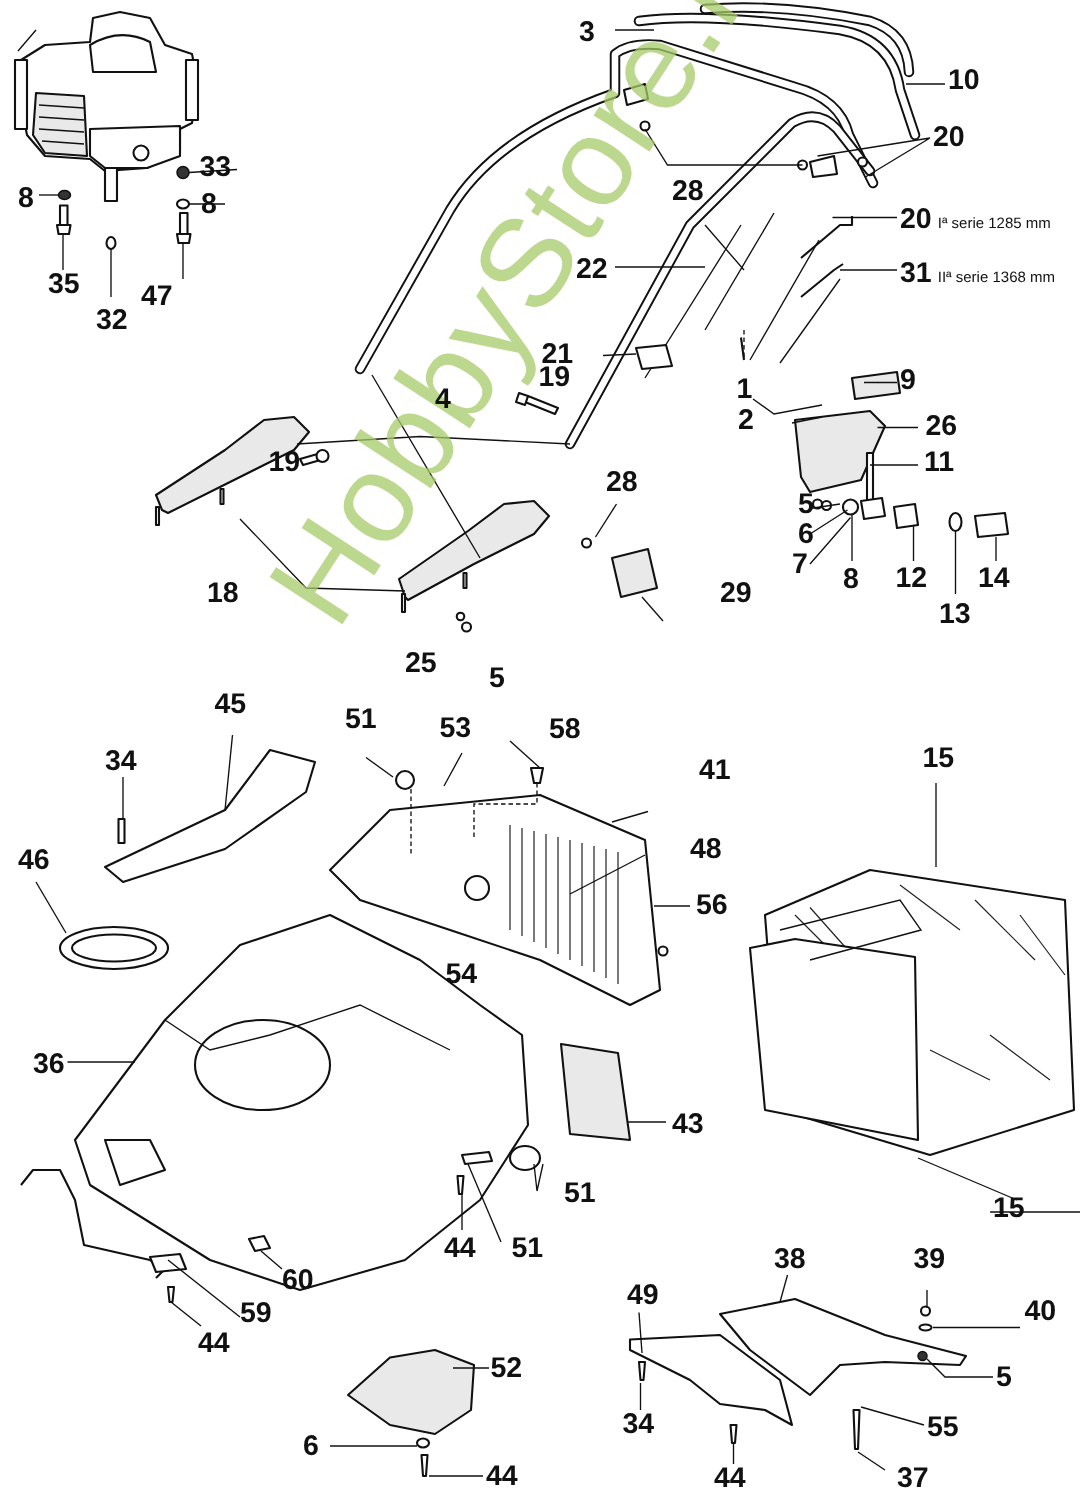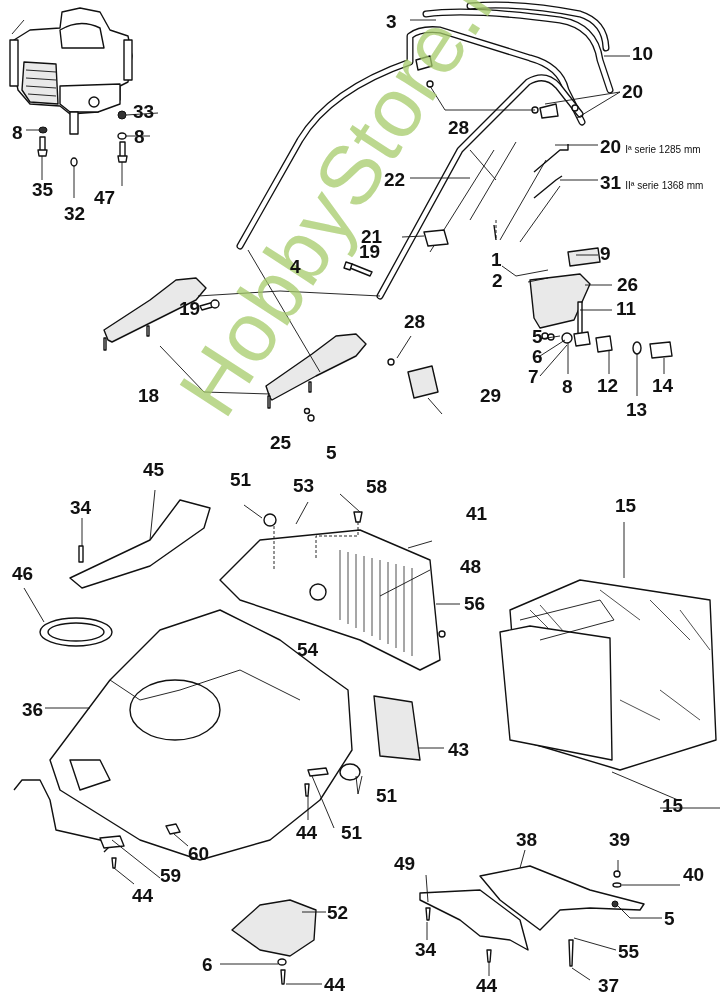--- a/index.html
+++ b/index.html
@@ -284,21 +284,21 @@
   <span class="lbl" style="left:297px;top:640px">54</span>
   <span class="lbl" style="left:22px;top:700px">36</span>
   <span class="lbl" style="left:448px;top:740px">43</span>
   <span class="lbl" style="left:376px;top:786px">51</span>
   <span class="lbl" style="left:662px;top:796px">15</span>
   <span class="lbl" style="left:296px;top:823px">44</span>
   <span class="lbl" style="left:341px;top:823px">51</span>
   <span class="lbl" style="left:188px;top:844px">60</span>
   <span class="lbl" style="left:516px;top:830px">38</span>
   <span class="lbl" style="left:609px;top:830px">39</span>
-  <span class="lbl" style="left:394px;top:854px">49</span>
+  <span class="lbl" style="left:418px;top:854px">49</span>
   <span class="lbl" style="left:160px;top:866px">59</span>
   <span class="lbl" style="left:683px;top:865px">40</span>
   <span class="lbl" style="left:132px;top:886px">44</span>
   <span class="lbl" style="left:327px;top:903px">52</span>
   <span class="lbl" style="left:664px;top:909px">5</span>
   <span class="lbl" style="left:415px;top:940px">34</span>
   <span class="lbl" style="left:618px;top:942px">55</span>
   <span class="lbl" style="left:202px;top:955px">6</span>
   <span class="lbl" style="left:476px;top:976px">44</span>
   <span class="lbl" style="left:324px;top:975px">44</span>

